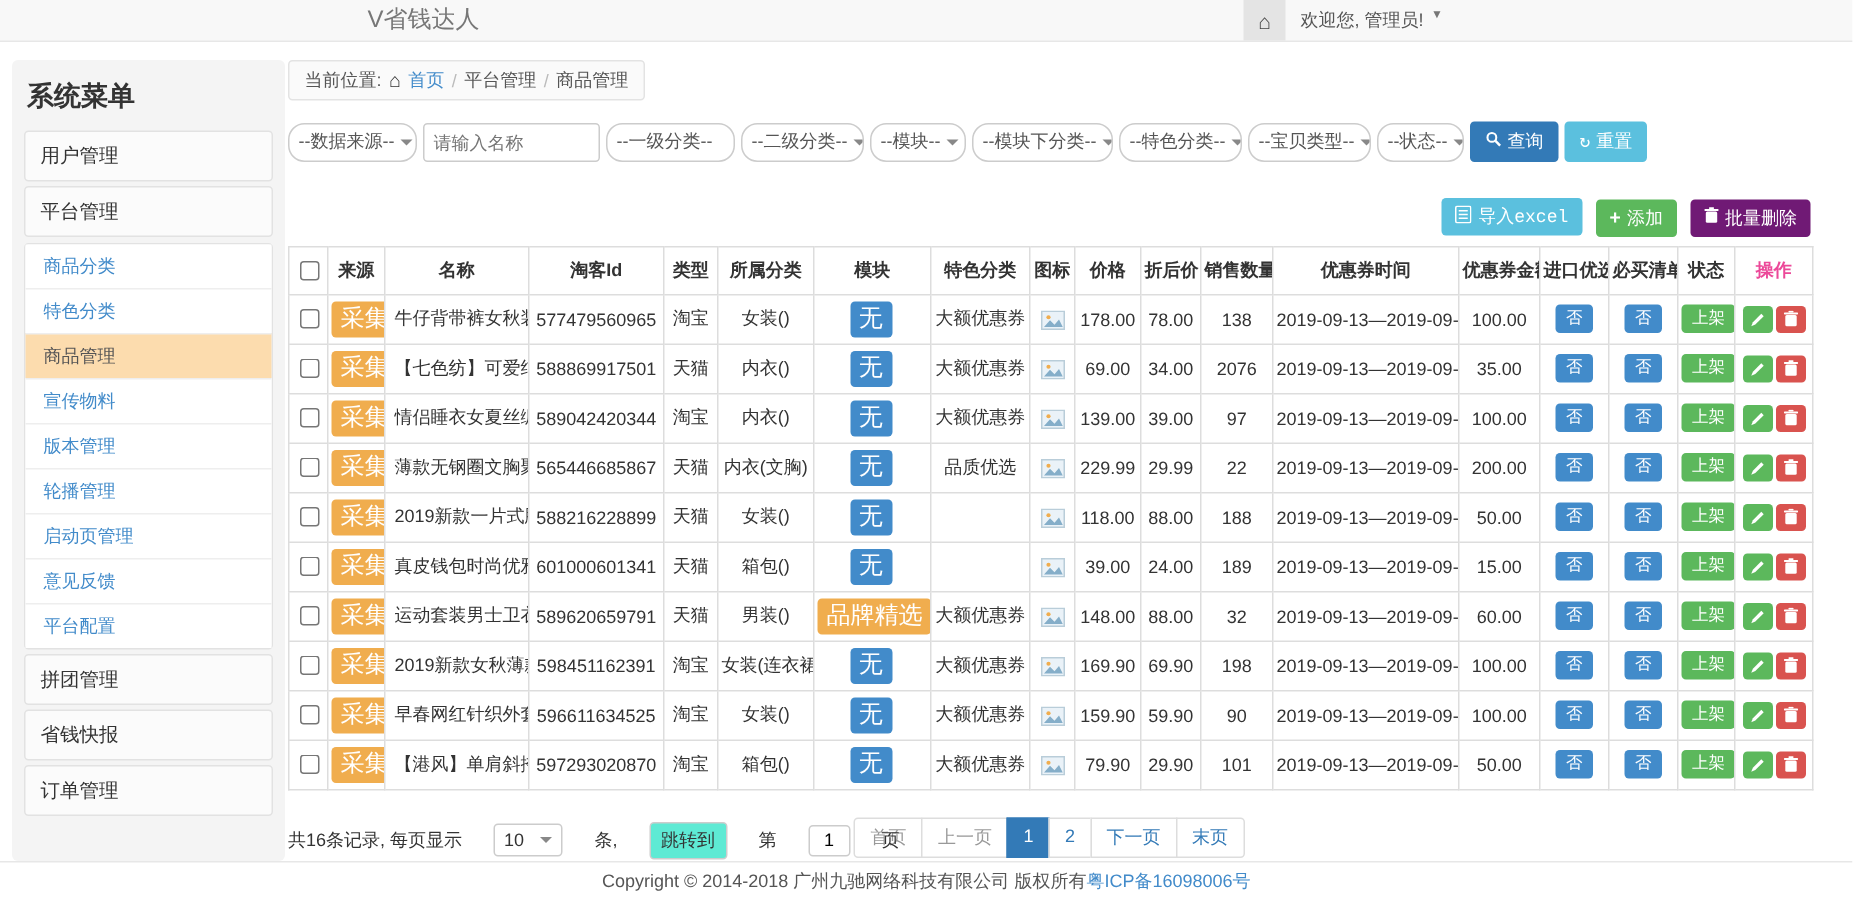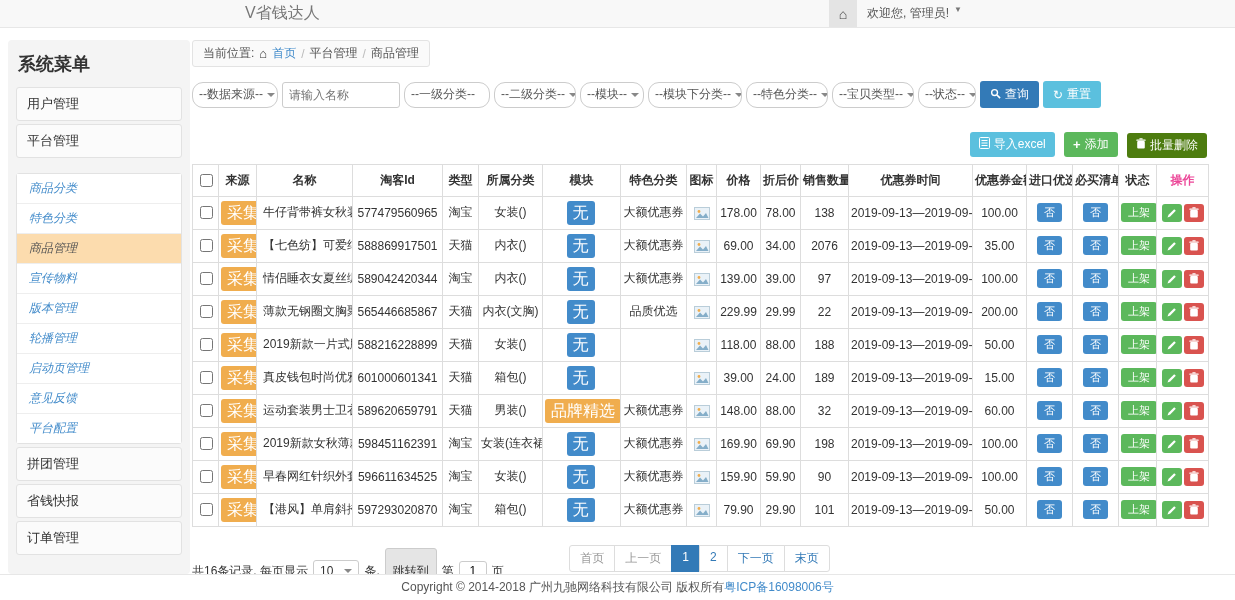--- a/index.html
+++ b/index.html
@@ -11,40 +11,40 @@
   .navbar { position: absolute; top:0; left:0; right:0; height:28px; background:#f8f8f8; border-bottom:1px solid #e7e7e7; display:flex; align-items:center; z-index:5; }
   .brand { margin-left:245px; font-size:16px; color:#777; }
   .nav-right { margin-left:auto; margin-right:263px; display:flex; align-items:center; height:100%; }
   .home-btn { width:28px; height:100%; background:#e4e4e4; display:flex; align-items:center; justify-content:center; color:#444; font-size:14px; cursor:pointer; }
   .welcome { display:flex; gap:5px; padding:0 10px; font-size:12px; color:#555; cursor:pointer; }
   .nav-caret { font-size:8px; color:#777; }
   
   .sidebar { position:absolute; left:8px; top:40px; width:182px; height:534px; overflow:hidden; background:#f4f4f4; border-radius:4px; padding:8px 8px; }
   .sb-title { font-size:18px; font-weight:bold; color:#333; padding:4px 2px 8px; }
   .menu-item { border:1px solid #e2e2e2; background:#fbfbfb; padding:7px 10px; font-size:13px; color:#333; margin-top:3px; border-radius:3px; cursor:pointer; white-space:nowrap; overflow:hidden; }
-  .submenu { margin-top:15px; border:1px solid #e2e2e2; border-radius:3px; background:#fff;font-style:italic; }
+  .submenu { margin-top:4px; border:1px solid #e2e2e2; border-radius:3px; background:#fff; }
   .submenu .menu-item { border:none; border-top:1px solid #eee; margin:0; background:#fff; color:#428bca; font-size:12px; padding:6px 12px; border-radius:0; }
   .submenu .menu-item:first-child { border-top:none; }
   .submenu .menu-item.active { background:#fcdcae; color:#555; }
   
   .main { position:absolute; left:192px; top:34px; width:1015px; }
   .breadcrumb { display:inline-flex; align-items:center; gap:5px; border:1px solid #e3e3e3; background:#fafafa; border-radius:3px; padding:4px 10px; font-size:12px; color:#555; margin-top:6px; }
   .bc-home { color:#333; font-size:13px; }
   .bc-link { color:#428bca; cursor:pointer; text-decoration:none; }
   .bc-sep { color:#bbb; }
   
   .filter-bar { margin-top:14px; display:flex; gap:4px; align-items:center; }
   .select { border:1px solid #ccc; border-radius:11px; background:#fff; height:26px; display:flex; align-items:center; justify-content:flex-start; padding:0 6px; font-size:12px; color:#555; cursor:pointer; overflow:hidden; white-space:nowrap; flex:none; }
   .sel-caret { width:0; height:0; border-left:4px solid transparent; border-right:4px solid transparent; border-top:4px solid #888; margin-left:4px; flex:none; }
   .txt { border:1px solid #ccc; border-radius:3px; height:26px; padding:0 6px; font-size:12px; color:#333; font-family:inherit; flex:none; }
-  .btn { display:inline-flex; align-items:center; gap:4px; border:none; border-radius:3px; color:#fff; font-size:12px; padding:5px 10px; cursor:pointer; font-family:Liberation Sans, sans-serif; white-space:nowrap; }
+  .btn { display:inline-flex; align-items:center; gap:4px; border:none; border-radius:3px; color:#fff; font-size:12px; padding:5px 10px; cursor:pointer; font-family:Liberation Mono, monospace; white-space:nowrap; }
   .btn-primary { background:#337ab7; }
   .btn-info { background:#5bc0de; }
   .btn-success { background:#5cb85c; }
-  .btn-danger-light { background:#4d7c0f; }
+  .btn-danger-light { background:#701a75; }
   .ic-plus { font-weight:bold; font-size:13px; line-height:1; }
   
   .action-bar { text-align:right; margin-top:24px; }
   .action-bar .btn { margin-left:6px; padding:4px 9px; }
   
   table { width:100%; border-collapse:collapse; table-layout:fixed; margin-top:6px; background:#fff; }
   th, td { border:1px solid #ddd; font-size:12px; text-align:center; padding:4px 2px; overflow:hidden; white-space:nowrap; color:#333; }
   th { font-weight:bold; padding:6px 2px; }
   th.ops-header { color:#ec4899; }
   td.tl { text-align:left; padding-left:6px; }
@@ -56,23 +56,23 @@
   .btn-tag { display:inline-block; color:#fff; font-size:11px; padding:3px 7px; border-radius:3px; cursor:pointer; line-height:1.2; }
   .tag-blue { background:#428bca; }
   .tag-green { background:#5cb85c; }
   .op { display:inline-flex; align-items:center; justify-content:center; width:20px; height:18px; border-radius:3px; margin:0 1px; cursor:pointer; vertical-align:middle; }
   .op-edit { background:#5cb85c; }
   .op-del { background:#d9534f; }
   .thumb svg { vertical-align:middle; }
   .cb { cursor:pointer; }
   
   .pager-row { position:relative; margin-top:18px; text-align:center; height:30px; }
-  .summary { position:absolute; left:0; top:3px; font-size:12px; color:#333; display:flex; align-items:center; gap:5px; }
+  .summary { position:absolute; left:0; top:3px; font-size:12px; color:#333; display:flex; align-items:center; gap:21px; }
   .pp-select { border:1px solid #ccc; border-radius:3px; display:inline-flex; align-items:center; padding:3px 6px; gap:7px; background:#fff; cursor:pointer; }
-  .jump-btn { border:1px solid #ccc; background:#e5e5e5; border-radius:3px; font-size:12px; padding:14px 7px; cursor:pointer; color:#333; font-family:Liberation Serif, serif; }
+  .jump-btn { border:1px solid #ccc; background:#5eead4; border-radius:3px; font-size:12px; padding:3px 7px; cursor:pointer; color:#333; font-family:Liberation Serif, serif; }
   .page-input { width:28px; height:21px; border:1px solid #ccc; border-radius:3px; text-align:center; font-size:12px; font-family:inherit; }
   .pagination { display:inline-flex; }
   .pg { border:1px solid #ddd; padding:4px 10px; font-size:12px; color:#337ab7; margin-left:-1px; cursor:pointer; background:#fff; }
   .pg:first-child { border-radius:3px 0 0 3px; margin-left:0; }
   .pg:last-child { border-radius:0 3px 3px 0; }
   .pg.muted { color:#999; }
   .pg.active { background:#337ab7; border-color:#337ab7; color:#fff; }
   
   .page-footer { position:absolute; left:0; right:0; bottom:0; height:26px; border-top:1px solid #e7e7e7; background:#fff; text-align:center; font-size:12px; line-height:25px; color:#555; }
   .page-footer a { color:#428bca; text-decoration:none; cursor:pointer; }

